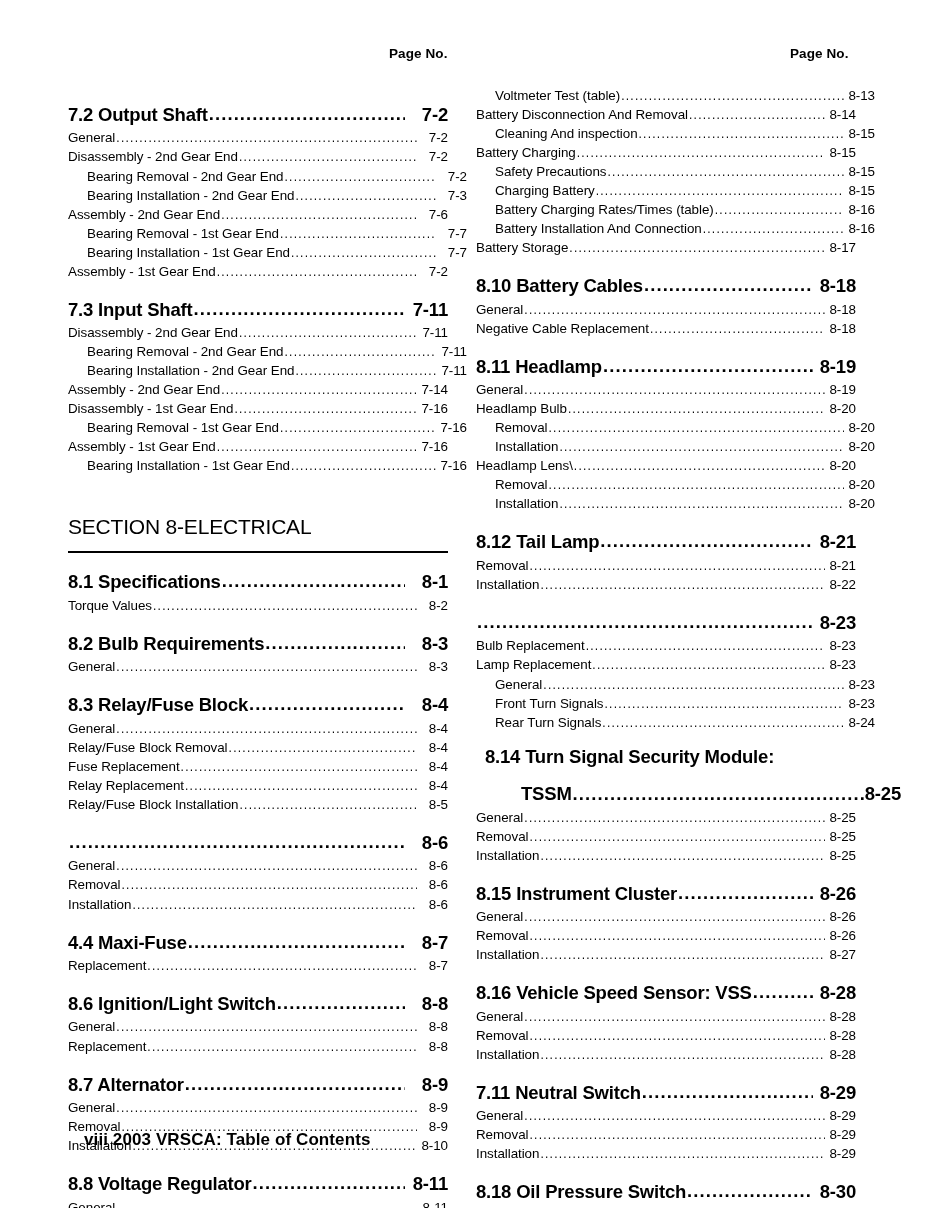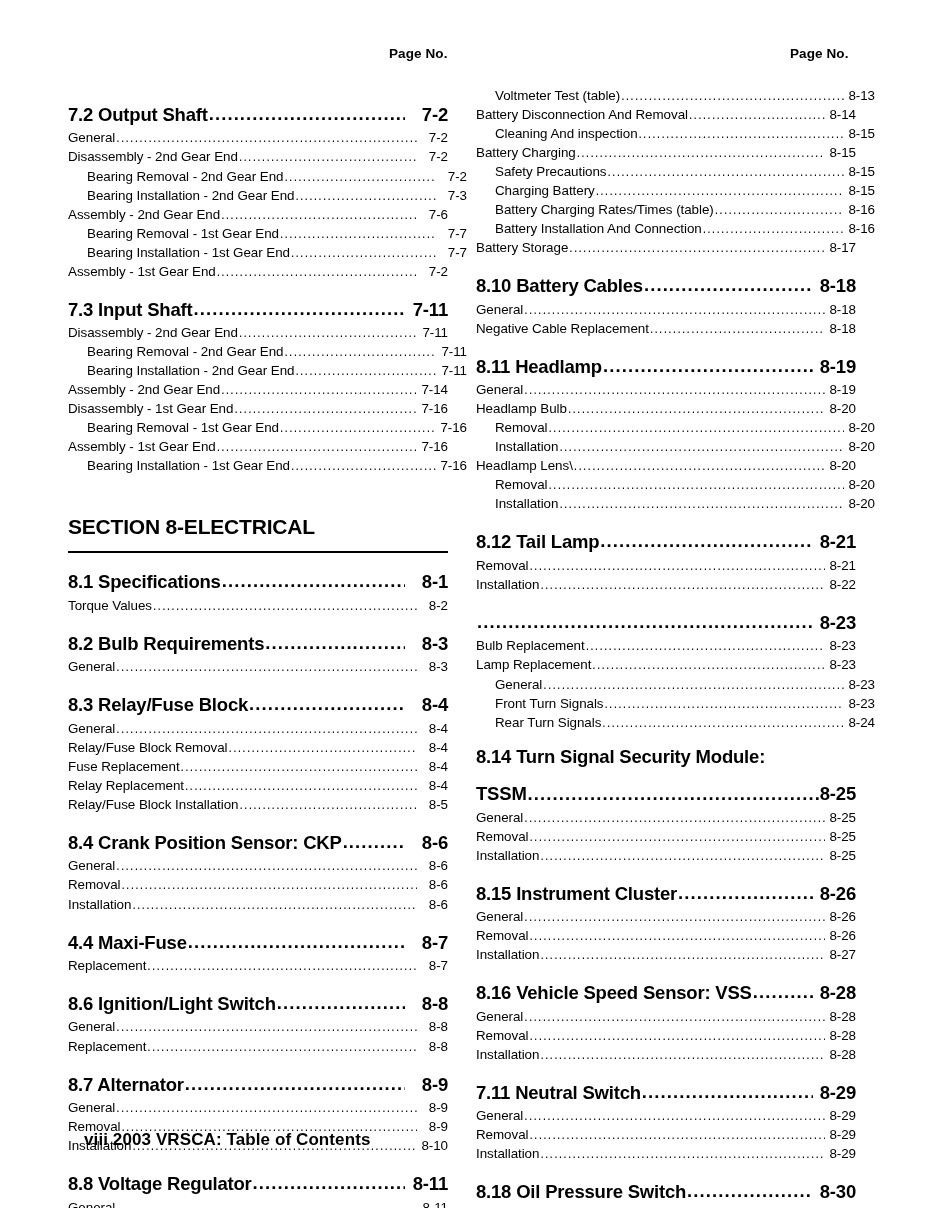--- a/index.html
+++ b/index.html
@@ -89,21 +89,21 @@
 
   
   .entry-major-wrap {
     font-size: 18.5px;
     font-weight: bold;
     letter-spacing: -0.2px;
     margin-top: 14px;
     margin-bottom: 3px;
     line-height: 1.16;
   }
-  .entry-major-wrap .line1 { display: block; margin-bottom: 16px; }
+  .entry-major-wrap .line1 { display: block; margin-bottom: 16px; margin-left: 9px; }
 
   
   .entry-1 {
     font-size: 13.4px;
     line-height: 1.42;
     letter-spacing: -0.05px;
   }
   .entry-1 .dots { font-size: 12px; letter-spacing: 1.25px; }
   .entry-1 .pg { min-width: 30px; }
 
@@ -117,21 +117,21 @@
   .entry-2 .dots { font-size: 12px; letter-spacing: 1.25px; }
   .entry-2 .pg { min-width: 30px; }
 
   
   .section-banner {
     margin-top: 40px;
     margin-bottom: 0px;
   }
   .section-banner .section-title {
     font-size: 21px;
-    font-weight: bold;
+    font-weight: normal;
     letter-spacing: -0.2px;
     display: block;
     margin-bottom: 12px;
   }
   .section-banner .rule {
     display: block;
     width: 100%;
     height: 2px;
     background: #000;
     margin-bottom: 8px;
@@ -297,21 +297,20 @@
           <span class="txt">Relay Replacement</span>
           <span class="dots">..........................................................................................................</span>
           <span class="pg">8-4</span>
         </div>
         <div class="row entry-1">
           <span class="txt">Relay/Fuse Block Installation</span>
           <span class="dots">..........................................................................................................</span>
           <span class="pg">8-5</span>
         </div>
         <div class="row entry-major">
-          <span class="txt">8.4 Crank Position Sensor: CKP</span>
           <span class="dots">..........................................................................................................</span>
           <span class="pg">8-6</span>
         </div>
         <div class="row entry-1">
           <span class="txt">General</span>
           <span class="dots">..........................................................................................................</span>
           <span class="pg">8-6</span>
         </div>
         <div class="row entry-1">
           <span class="txt">Removal</span>
@@ -529,21 +528,21 @@
           <span class="dots">..........................................................................................................</span>
           <span class="pg">8-23</span>
         </div>
         <div class="row entry-2">
           <span class="txt">Rear Turn Signals</span>
           <span class="dots">..........................................................................................................</span>
           <span class="pg">8-24</span>
         </div>
         <div class="entry-major-wrap">
           <span class="line1">8.14 Turn Signal Security Module:</span>
-          <div class="row " style="margin-top: 0px;">
+          <div class="row " style="margin-top: 0px; margin-left: 45px;">
             <span class="txt">TSSM</span>
             <span class="dots">..........................................................................................................</span>
             <span class="pg">8-25</span>
           </div>
         </div>
         <div class="row entry-1">
           <span class="txt">General</span>
           <span class="dots">..........................................................................................................</span>
           <span class="pg">8-25</span>
         </div>

